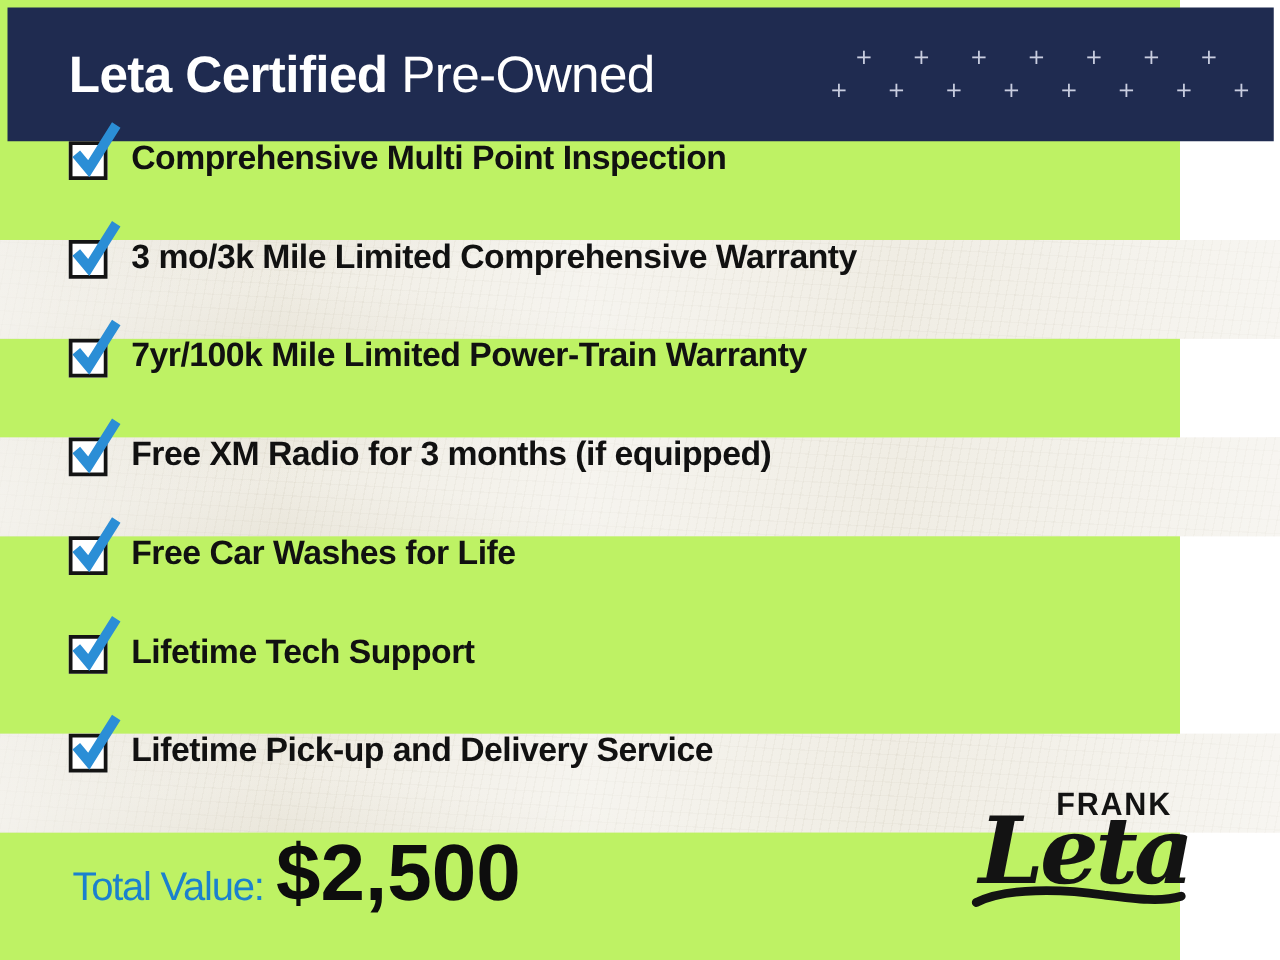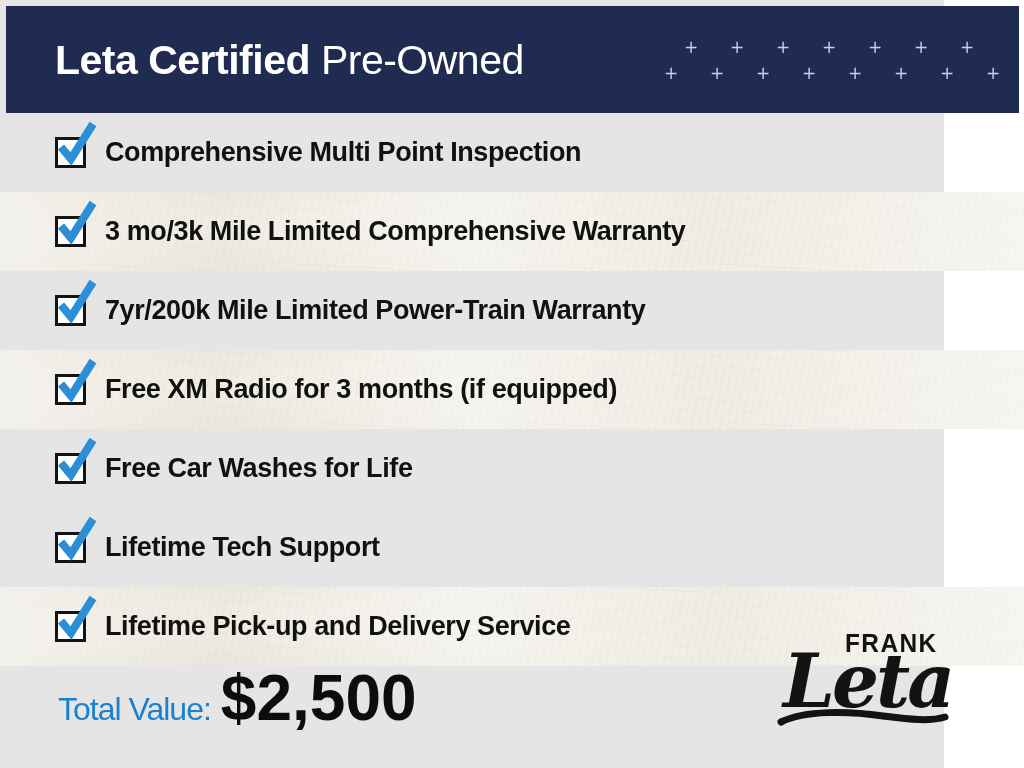--- a/index.html
+++ b/index.html
@@ -13,21 +13,21 @@
     background: #ffffff;
     font-family: "Liberation Sans", sans-serif;
     overflow: hidden;
     position: relative;
   }
 
   #sheet {
     position: relative;
     width: 944px;
     height: 768px;
-    background: #e5e5e5;
+    background: #bef264;
   }
 
   
   .header-band {
     position: absolute;
     left: 6px;
     top: 6px;
     width: 1013px;
     height: 107px;
     background: #1f2b50;
@@ -82,21 +82,21 @@
     position: absolute;
     left: 0;
     top: 113px;
     width: 1024px;
   }
   .feature-row {
     position: relative;
     width: 1024px;
     height: 79px;
     display: flex;
-    align-items: center;
+    align-items: flex-start;
     box-sizing: border-box;
     padding-left: 55px;
   }
   .feature-row.tinted {
     background-color: #efece3;
     background-image:
       linear-gradient(90deg, rgba(255,255,255,0.55) 0%, rgba(250,248,240,0.1) 22%, rgba(255,255,255,0.42) 46%, rgba(246,243,234,0.12) 70%, rgba(255,255,255,0.5) 100%),
       linear-gradient(8deg, rgba(214,208,190,0.42) 0%, rgba(255,255,255,0) 38%),
       linear-gradient(172deg, rgba(206,199,178,0.3) 0%, rgba(255,255,255,0) 30%),
       repeating-linear-gradient(101deg, rgba(183,175,152,0.13) 0px, rgba(183,175,152,0.13) 1px, rgba(255,255,255,0) 1px, rgba(255,255,255,0) 7px),
@@ -257,21 +257,21 @@
       <div class="feature-label">3 mo/3k Mile Limited Comprehensive Warranty</div>
     </div>
 
     <div class="feature-row">
       <div class="checkbox">
         <div class="box"></div>
         <svg viewBox="0 0 40 42">
             <path d="M5 21 L15 33 L37 -2" fill="none" stroke="#2B8ED6" stroke-width="8" stroke-linecap="butt" stroke-linejoin="miter"></path>
           </svg>
       </div>
-      <div class="feature-label"> 7yr/200k Mile Limited Power-Train Warranty</div>
+      <div class="feature-label"> 7yr/100k Mile Limited Power-Train Warranty</div>
     </div>
 
     <div class="feature-row tinted">
       <div class="checkbox">
         <div class="box"></div>
         <svg viewBox="0 0 40 42">
             <path d="M5 21 L15 33 L37 -2" fill="none" stroke="#2B8ED6" stroke-width="8" stroke-linecap="butt" stroke-linejoin="miter"></path>
           </svg>
       </div>
       <div class="feature-label">Free XM Radio for 3 months (if equipped)</div>

